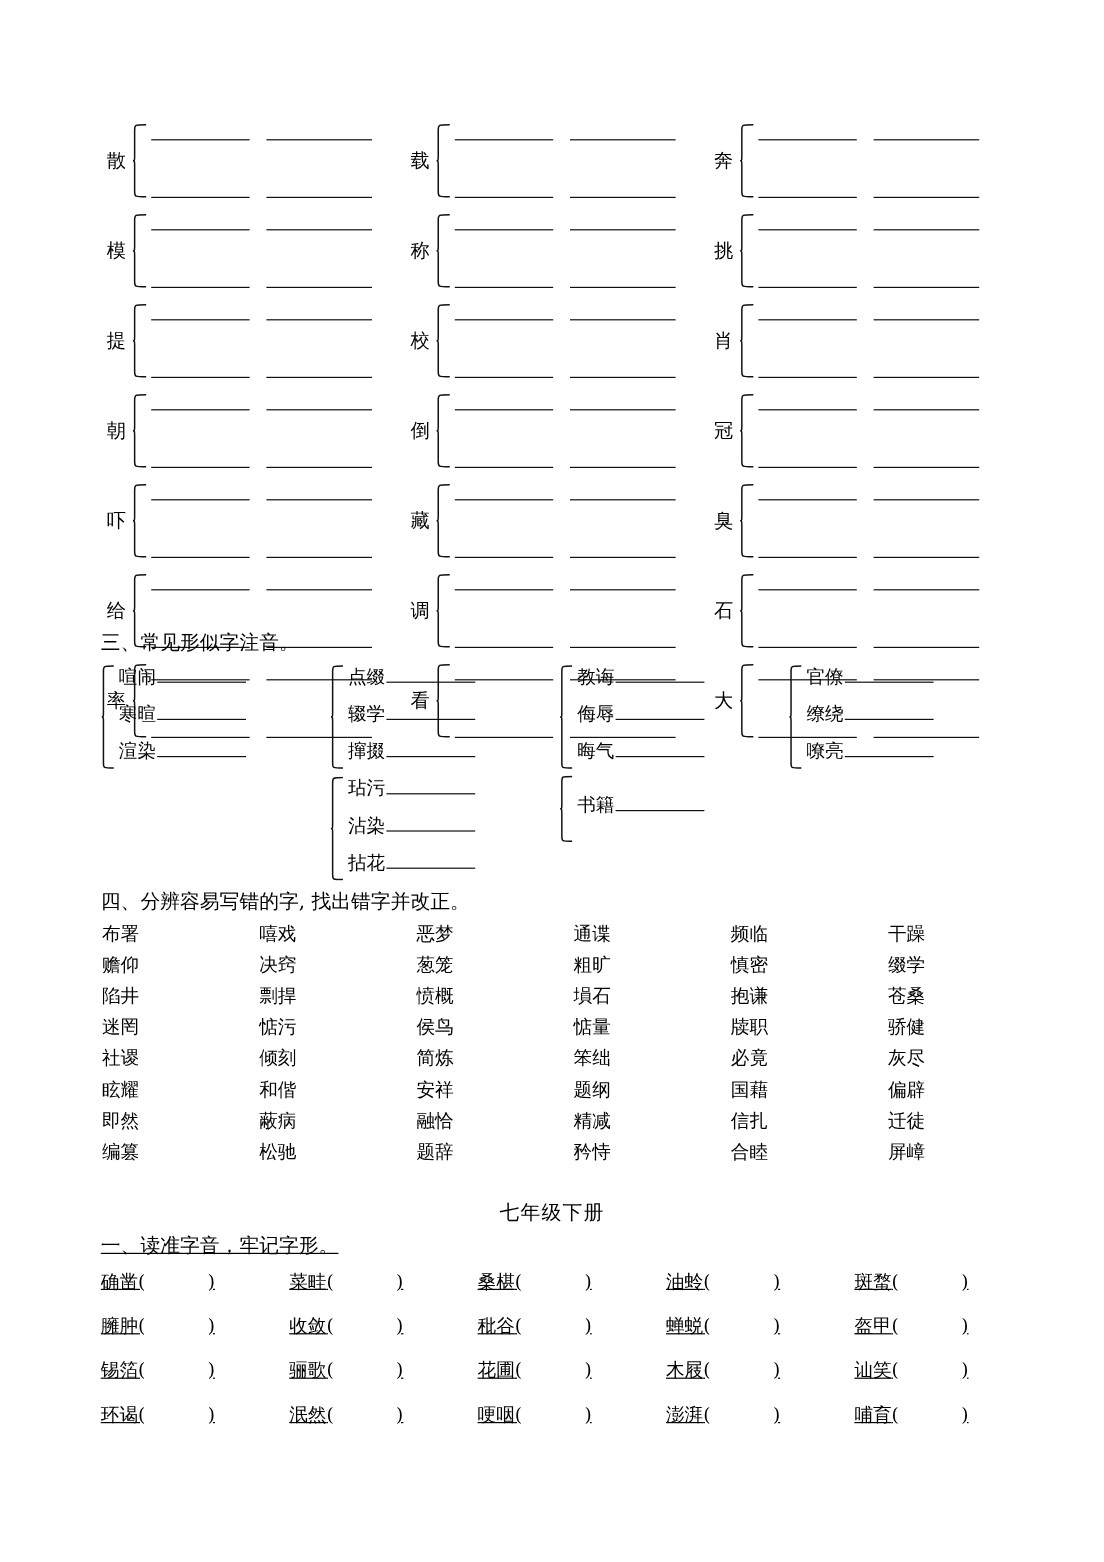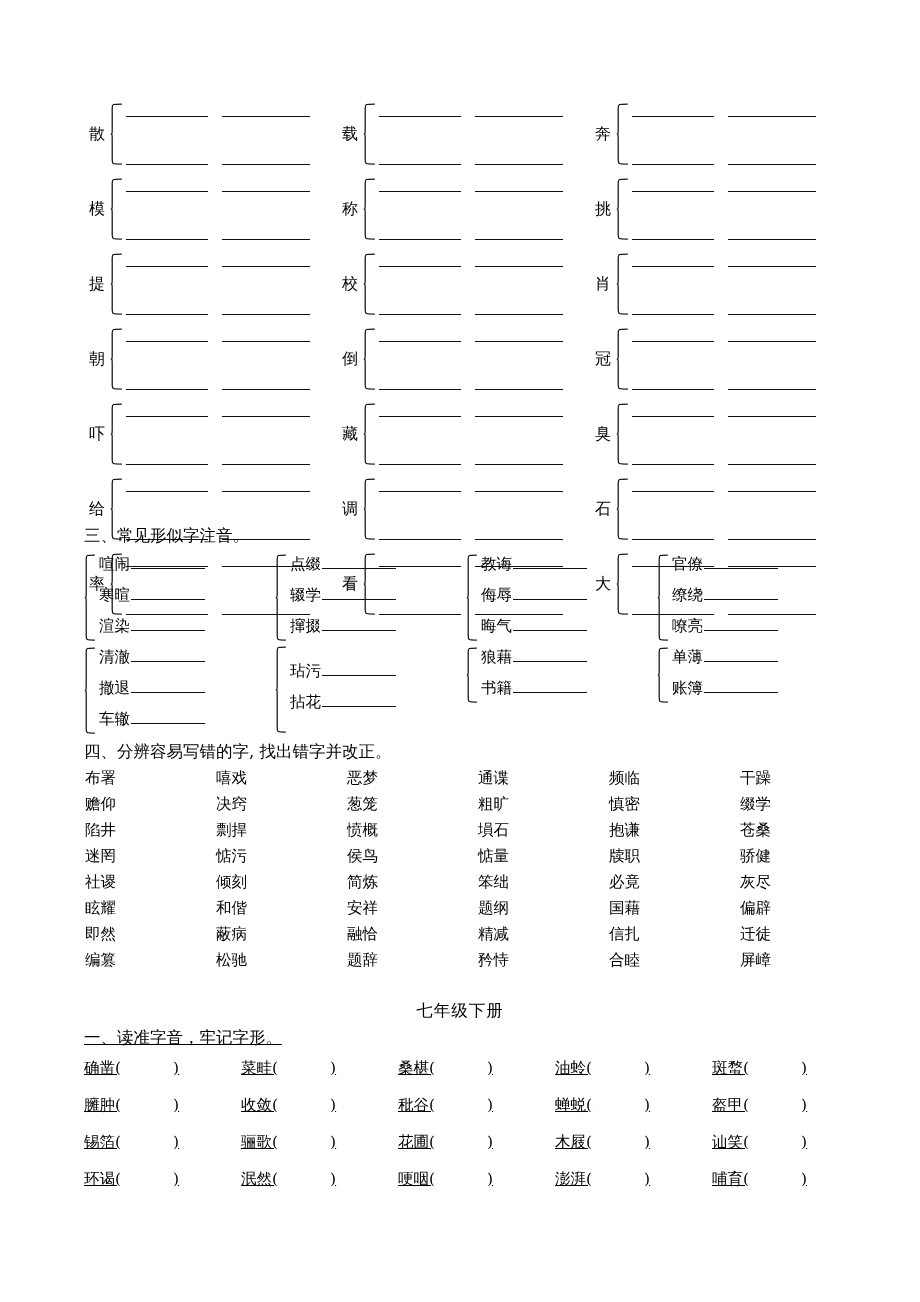--- a/index.html
+++ b/index.html
@@ -639,39 +639,20 @@
               <div class="sec3-item">
                 <span class="sec3-word">寒暄</span>
                 <span class="sec3-blank"></span>
               </div>
               <div class="sec3-item">
                 <span class="sec3-word">渲染</span>
                 <span class="sec3-blank"></span>
               </div>
             </div>
           </div>
-          <div class="sec3-group">
-            <div class="sec3-brace"><svg width="12" height="87" viewBox="0 0 12 87">
-                <path d="M 10.8 1 C 2.2 1, 2.2 1, 2.2 5.2 L 2.2 38.3 C 2.2 43.5, 2.2 43.5, 0.8 43.5 C 2.2 43.5, 2.2 43.5, 2.2 48.7 L 2.2 81.8 C 2.2 86, 2.2 86, 10.8 86" fill="none" stroke="#111" stroke-width="1.25"></path>
-              </svg></div>
-            <div class="sec3-items">
-              <div class="sec3-item">
-                <span class="sec3-word">清澈</span>
-                <span class="sec3-blank"></span>
-              </div>
-              <div class="sec3-item">
-                <span class="sec3-word">撤退</span>
-                <span class="sec3-blank"></span>
-              </div>
-              <div class="sec3-item">
-                <span class="sec3-word">车辙</span>
-                <span class="sec3-blank"></span>
-              </div>
-            </div>
-          </div>
         </div>
         <div class="sec3-col">
           <div class="sec3-group">
             <div class="sec3-brace"><svg width="12" height="87" viewBox="0 0 12 87">
                 <path d="M 10.8 1 C 2.2 1, 2.2 1, 2.2 5.2 L 2.2 38.3 C 2.2 43.5, 2.2 43.5, 0.8 43.5 C 2.2 43.5, 2.2 43.5, 2.2 48.7 L 2.2 81.8 C 2.2 86, 2.2 86, 10.8 86" fill="none" stroke="#111" stroke-width="1.25"></path>
               </svg></div>
             <div class="sec3-items">
               <div class="sec3-item">
                 <span class="sec3-word">点缀</span>
                 <span class="sec3-blank"></span>
@@ -689,20 +670,24 @@
           <div class="sec3-group">
             <div class="sec3-brace"><svg width="12" height="87" viewBox="0 0 12 87">
                 <path d="M 10.8 1 C 2.2 1, 2.2 1, 2.2 5.2 L 2.2 38.3 C 2.2 43.5, 2.2 43.5, 0.8 43.5 C 2.2 43.5, 2.2 43.5, 2.2 48.7 L 2.2 81.8 C 2.2 86, 2.2 86, 10.8 86" fill="none" stroke="#111" stroke-width="1.25"></path>
               </svg></div>
             <div class="sec3-items">
               <div class="sec3-item">
                 <span class="sec3-word">玷污</span>
                 <span class="sec3-blank"></span>
               </div>
               <div class="sec3-item">
+                <span class="sec3-word">沾染</span>
+                <span class="sec3-blank"></span>
+              </div>
+              <div class="sec3-item">
                 <span class="sec3-word">拈花</span>
                 <span class="sec3-blank"></span>
               </div>
             </div>
           </div>
         </div>
         <div class="sec3-col">
           <div class="sec3-group">
             <div class="sec3-brace"><svg width="12" height="87" viewBox="0 0 12 87">
                 <path d="M 10.8 1 C 2.2 1, 2.2 1, 2.2 5.2 L 2.2 38.3 C 2.2 43.5, 2.2 43.5, 0.8 43.5 C 2.2 43.5, 2.2 43.5, 2.2 48.7 L 2.2 81.8 C 2.2 86, 2.2 86, 10.8 86" fill="none" stroke="#111" stroke-width="1.25"></path>
@@ -721,24 +706,20 @@
                 <span class="sec3-blank"></span>
               </div>
             </div>
           </div>
           <div class="sec3-group">
             <div class="sec3-brace"><svg width="12" height="56" viewBox="0 0 12 56">
                 <path d="M 10.8 1 C 2.2 1, 2.2 1, 2.2 5.2 L 2.2 22.8 C 2.2 28, 2.2 28, 0.8 28 C 2.2 28, 2.2 28, 2.2 33.2 L 2.2 50.8 C 2.2 55, 2.2 55, 10.8 55" fill="none" stroke="#111" stroke-width="1.25"></path>
               </svg></div>
             <div class="sec3-items">
               <div class="sec3-item">
-                <span class="sec3-word">狼藉</span>
-                <span class="sec3-blank"></span>
-              </div>
-              <div class="sec3-item">
                 <span class="sec3-word">书籍</span>
                 <span class="sec3-blank"></span>
               </div>
             </div>
           </div>
         </div>
         <div class="sec3-col">
           <div class="sec3-group">
             <div class="sec3-brace"><svg width="12" height="87" viewBox="0 0 12 87">
                 <path d="M 10.8 1 C 2.2 1, 2.2 1, 2.2 5.2 L 2.2 38.3 C 2.2 43.5, 2.2 43.5, 0.8 43.5 C 2.2 43.5, 2.2 43.5, 2.2 48.7 L 2.2 81.8 C 2.2 86, 2.2 86, 10.8 86" fill="none" stroke="#111" stroke-width="1.25"></path>
@@ -751,35 +732,20 @@
               <div class="sec3-item">
                 <span class="sec3-word">缭绕</span>
                 <span class="sec3-blank"></span>
               </div>
               <div class="sec3-item">
                 <span class="sec3-word">嘹亮</span>
                 <span class="sec3-blank"></span>
               </div>
             </div>
           </div>
-          <div class="sec3-group">
-            <div class="sec3-brace"><svg width="12" height="56" viewBox="0 0 12 56">
-                <path d="M 10.8 1 C 2.2 1, 2.2 1, 2.2 5.2 L 2.2 22.8 C 2.2 28, 2.2 28, 0.8 28 C 2.2 28, 2.2 28, 2.2 33.2 L 2.2 50.8 C 2.2 55, 2.2 55, 10.8 55" fill="none" stroke="#111" stroke-width="1.25"></path>
-              </svg></div>
-            <div class="sec3-items">
-              <div class="sec3-item">
-                <span class="sec3-word">单薄</span>
-                <span class="sec3-blank"></span>
-              </div>
-              <div class="sec3-item">
-                <span class="sec3-word">账簿</span>
-                <span class="sec3-blank"></span>
-              </div>
-            </div>
-          </div>
         </div>
       </div>
   </div>
 
   <div class="sec4">
     <div class="heading sec4-heading">四、分辨容易写错的字, 找出错字并改正。</div>
     <div class="sec4-table" id="sec4-table">
         <div class="sec4-row">
           <div class="sec4-cell">
             <span class="sec4-word">布署</span>

